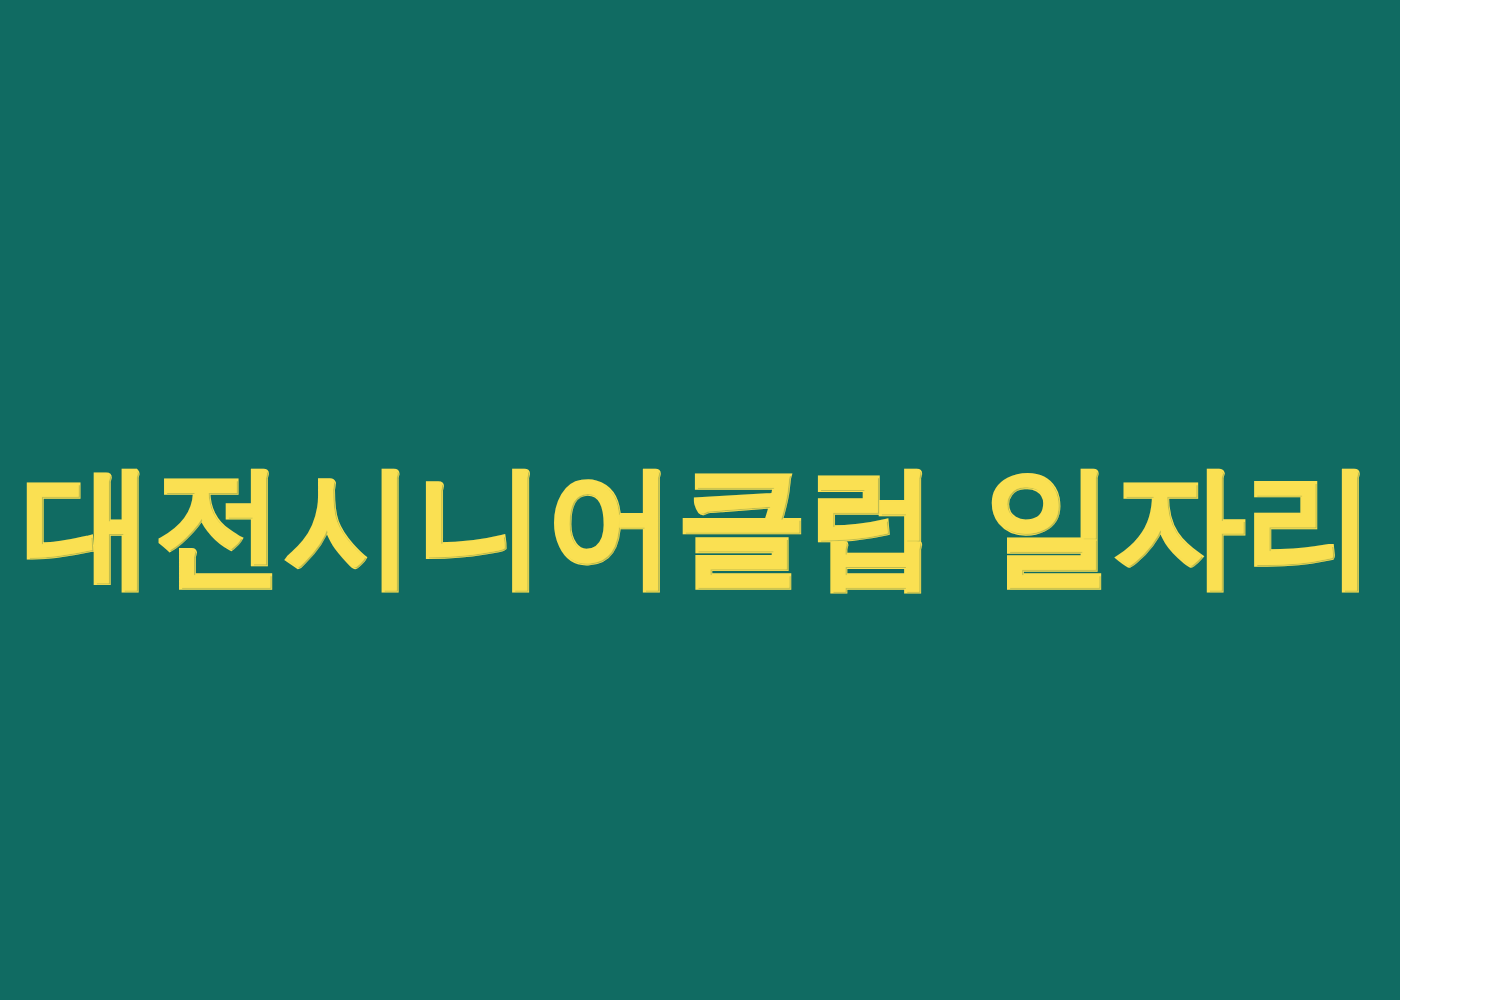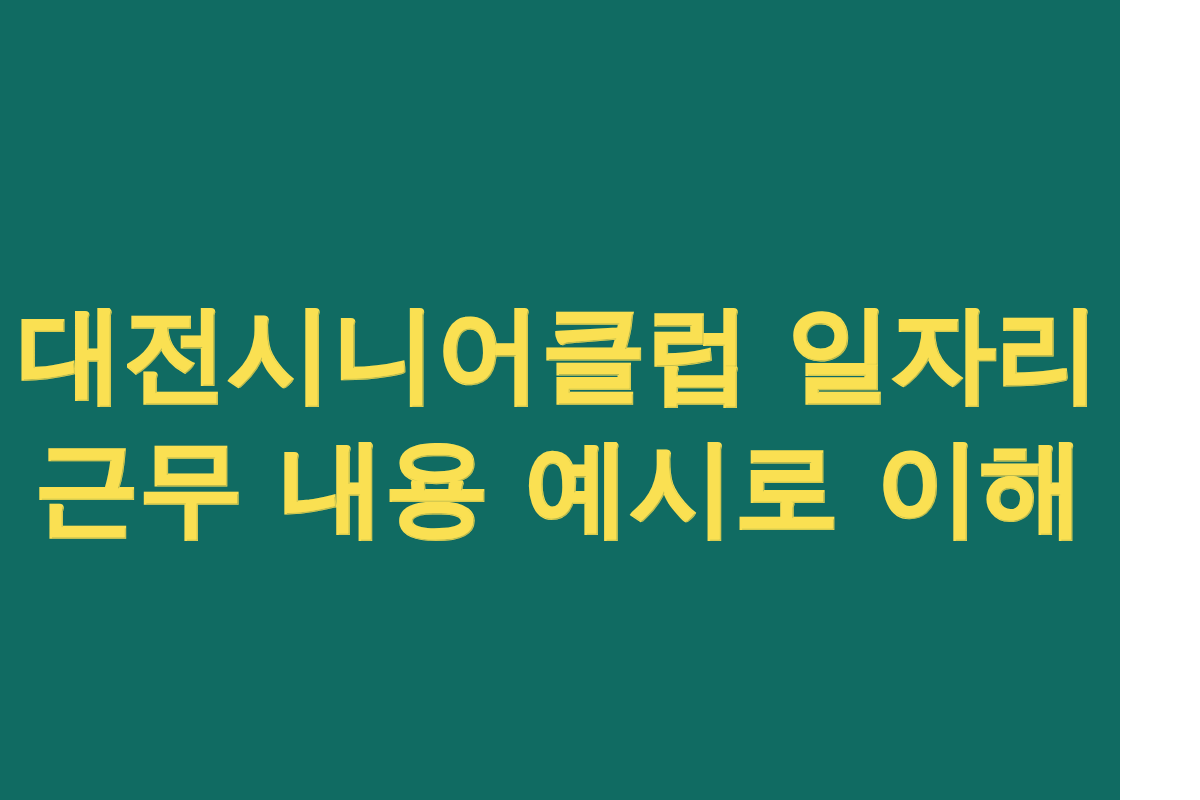--- a/index.html
+++ b/index.html
@@ -61,17 +61,16 @@
 </style>
 </head>
 <body>
 
 <div id="banner" style="background-color: rgb(16, 107, 98);">
 
   <div class="headline-block">
 
     <div class="headline headline-line-1" style="color: rgb(250, 224, 82); -webkit-text-stroke: 3px rgb(250, 224, 82); font-size: 104px; line-height: 134px; text-align: center;">대전시니어클럽 일자리</div>
 
-    <div class="headline headline-line-2" style="color: rgb(250, 224, 82); -webkit-text-stroke: 3px rgb(250, 224, 82); font-size: 104px; line-height: 134px; text-align: center;">근무 내용 예시로 이해</div>
 
   </div>
 
 </div>
 
 </body></html>

